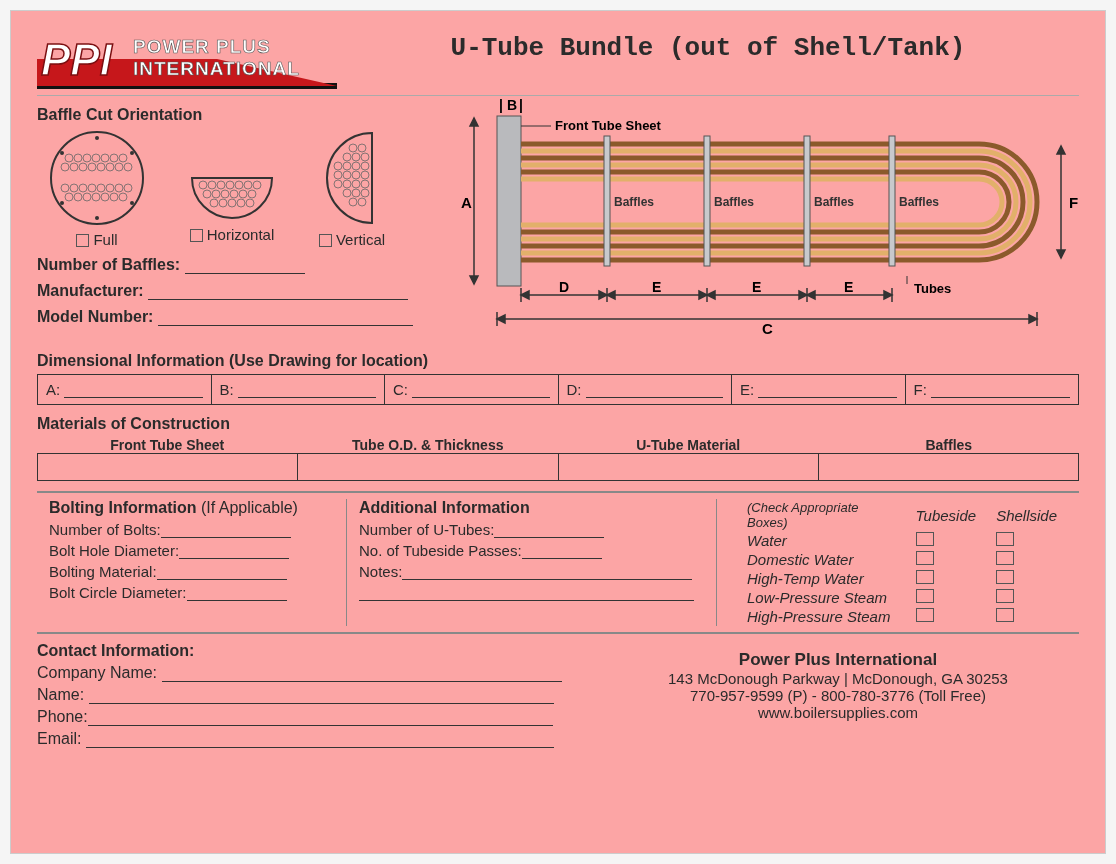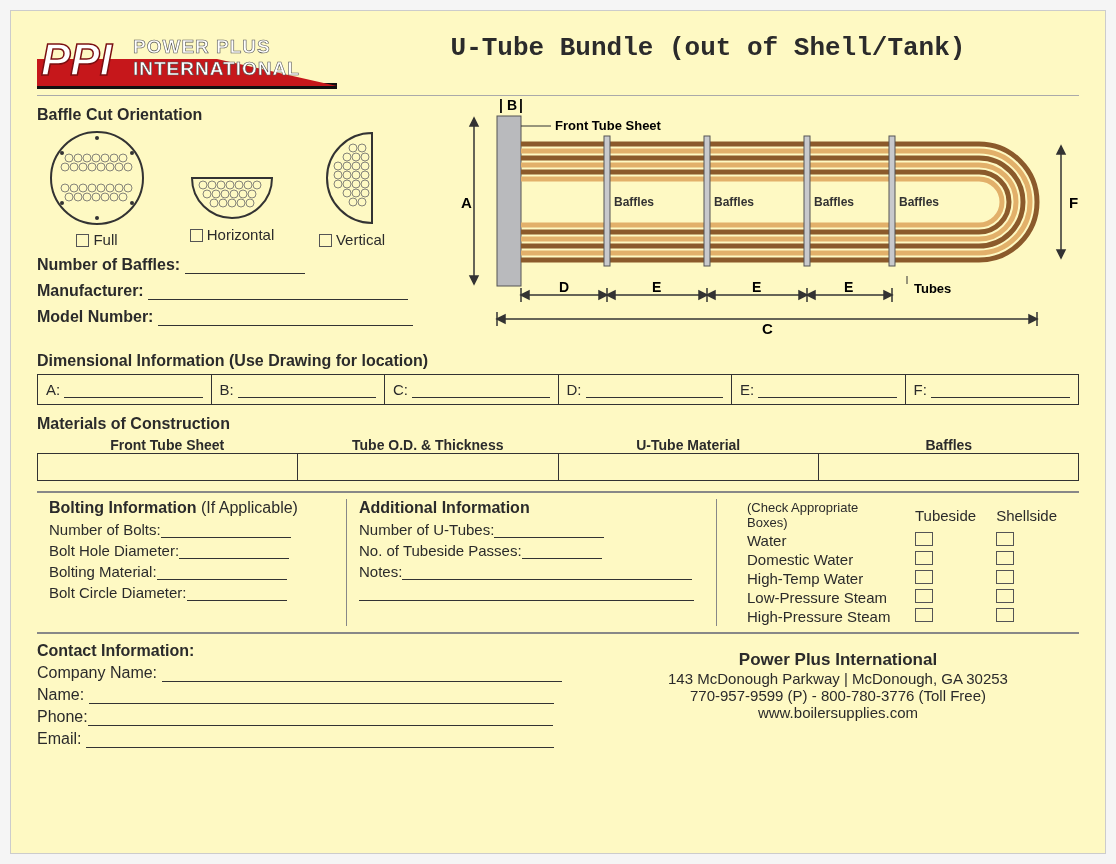--- a/index.html
+++ b/index.html
@@ -6,21 +6,21 @@
   body {
     font-family: Arial, Helvetica, sans-serif;
     background: #f5f5f5;
     margin: 0;
     padding: 10px;
     color: #2b2b2b;
   }
   .page {
     width: 1096px;
     height: 844px;
-    background: #fef9c3;
+    background: #fca5a5;
     border: 1px solid #ccc;
     padding: 18px 26px;
     position: relative;
   }
   .header-row { display:flex; align-items:flex-start; border-bottom:1px solid #aaa; padding-bottom:2px;}
   .logo { width:300px; height:64px; position:relative; }
   .title-block { flex:1; text-align:center;font-family:Liberation Mono, monospace; }
   .title-block h1 { font-size:26px; margin:4px 0 2px 0; font-weight:bold; color:#2b2b2b;}
   .title-block .fax { font-size:19px; font-weight:bold; color:#a11518;}
   .section-heading { font-weight:bold; font-size:16px; margin:10px 0 4px 0;}
@@ -41,21 +41,21 @@
   .mat-headers > div { flex:1; }
   .mat-table { width:100%; border:1.5px solid #333; display:flex; height:28px;}
   .mat-table > div { flex:1; border-right:1.5px solid #333; }
   .mat-table > div:last-child { border-right:none;}
   .bottom-cols { display:flex; border-top:2px solid #888; border-bottom:2px solid #888; margin-top:10px; padding:6px 0;}
   .col { padding:0 12px;}
   .col.bolt { width:310px; border-right:1.5px solid #888;}
   .col.addl { width:370px; border-right:1.5px solid #888;}
   .col.checks { flex:1; padding-left:20px;}
   .col .field-line { font-size:15px; margin:4px 0;}
-  .check-grid { font-size:15px; }
+  .check-grid { font-size:15px;font-style:italic; }
   .check-grid .hdr { font-size:13px;}
   .check-grid table { border-collapse:collapse; }
   .check-grid td { padding:1px 10px; }
   .check-grid .cb { width:18px; height:14px; border:1.5px solid #555; display:inline-block;}
   .contact-row { display:flex; margin-top:8px;}
   .contact-left { width:560px;}
   .contact-right { flex:1; text-align:center; font-size:15px; padding-top:8px;}
   .contact-right .name { font-weight:bold; font-size:17px;}
   svg text { font-family: Arial, sans-serif; }
   .diagram-area { flex:1; position:relative; }

